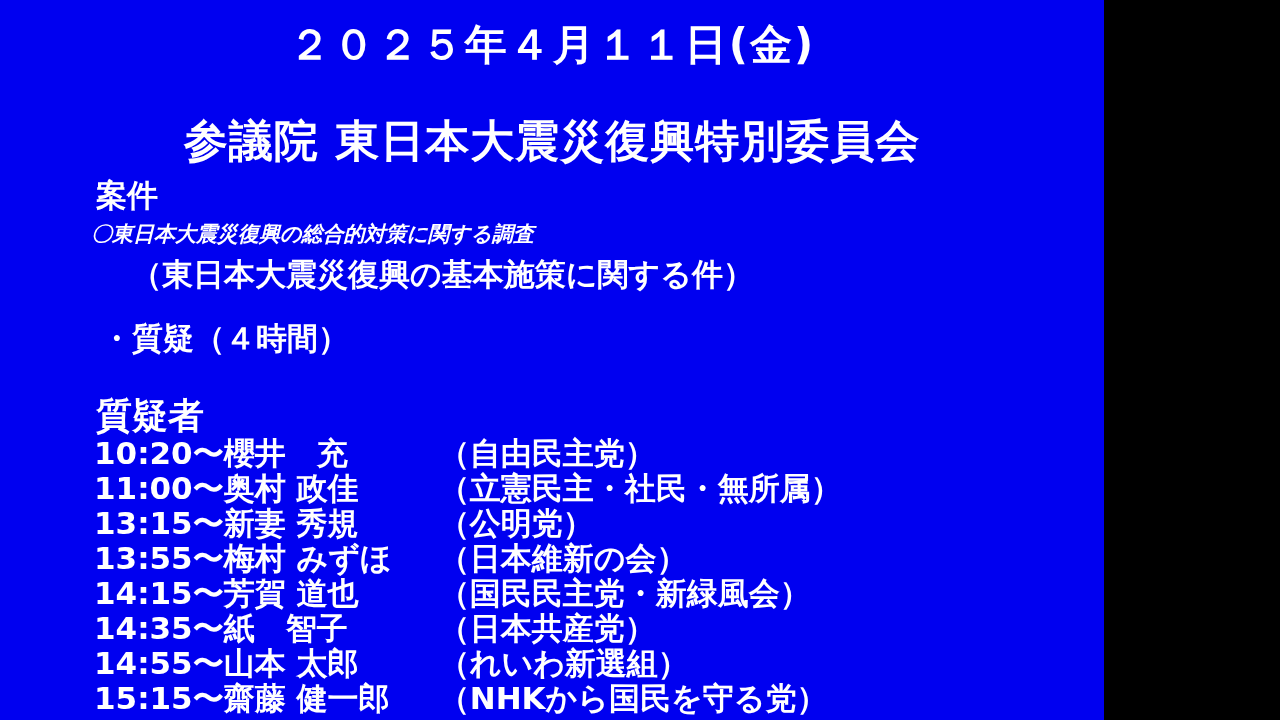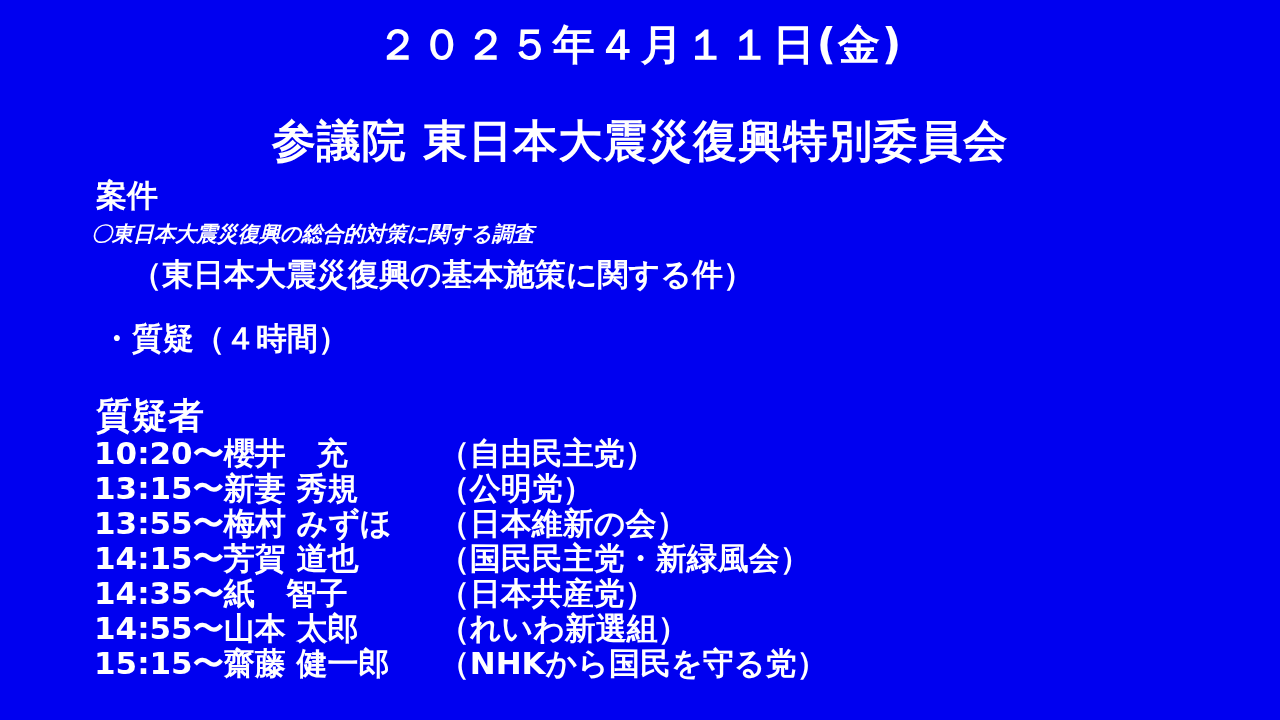--- a/index.html
+++ b/index.html
@@ -8,21 +8,21 @@
     background: #000000;
   }
   body {
     width: 1280px;
     height: 720px;
     overflow: hidden;
     font-family: "DejaVu Sans", "Liberation Sans", sans-serif;
   }
   #screen {
     position: relative;
-    width: 1280px;
+    width: 1104px;
     height: 720px;
     background: #0000f0;
     color: #ffffff;
     box-sizing: border-box;
     padding: 0;
   }
   .title-block {
     text-align: center;
     padding-top: 18px;
   }
@@ -112,20 +112,23 @@
 
     <div class="question-time">・質疑（４時間）</div>
 
     <div class="speakers-label">質疑者</div>
 
     <div>
       <div class="speaker-row">
         <span class="sp-time">10:20〜</span><span class="sp-name">櫻井　充</span><span class="sp-party">（自由民主党）</span>
       </div>
       <div class="speaker-row">
+        <span class="sp-time">11:00〜</span><span class="sp-name">奥村 政佳</span><span class="sp-party">（立憲民主・社民・無所属）</span>
+      </div>
+      <div class="speaker-row">
         <span class="sp-time">13:15〜</span><span class="sp-name">新妻 秀規</span><span class="sp-party">（公明党）</span>
       </div>
       <div class="speaker-row">
         <span class="sp-time">13:55〜</span><span class="sp-name">梅村 みずほ</span><span class="sp-party">（日本維新の会）</span>
       </div>
       <div class="speaker-row">
         <span class="sp-time">14:15〜</span><span class="sp-name">芳賀 道也</span><span class="sp-party">（国民民主党・新緑風会）</span>
       </div>
       <div class="speaker-row">
         <span class="sp-time">14:35〜</span><span class="sp-name">紙　智子</span><span class="sp-party">（日本共産党）</span>

